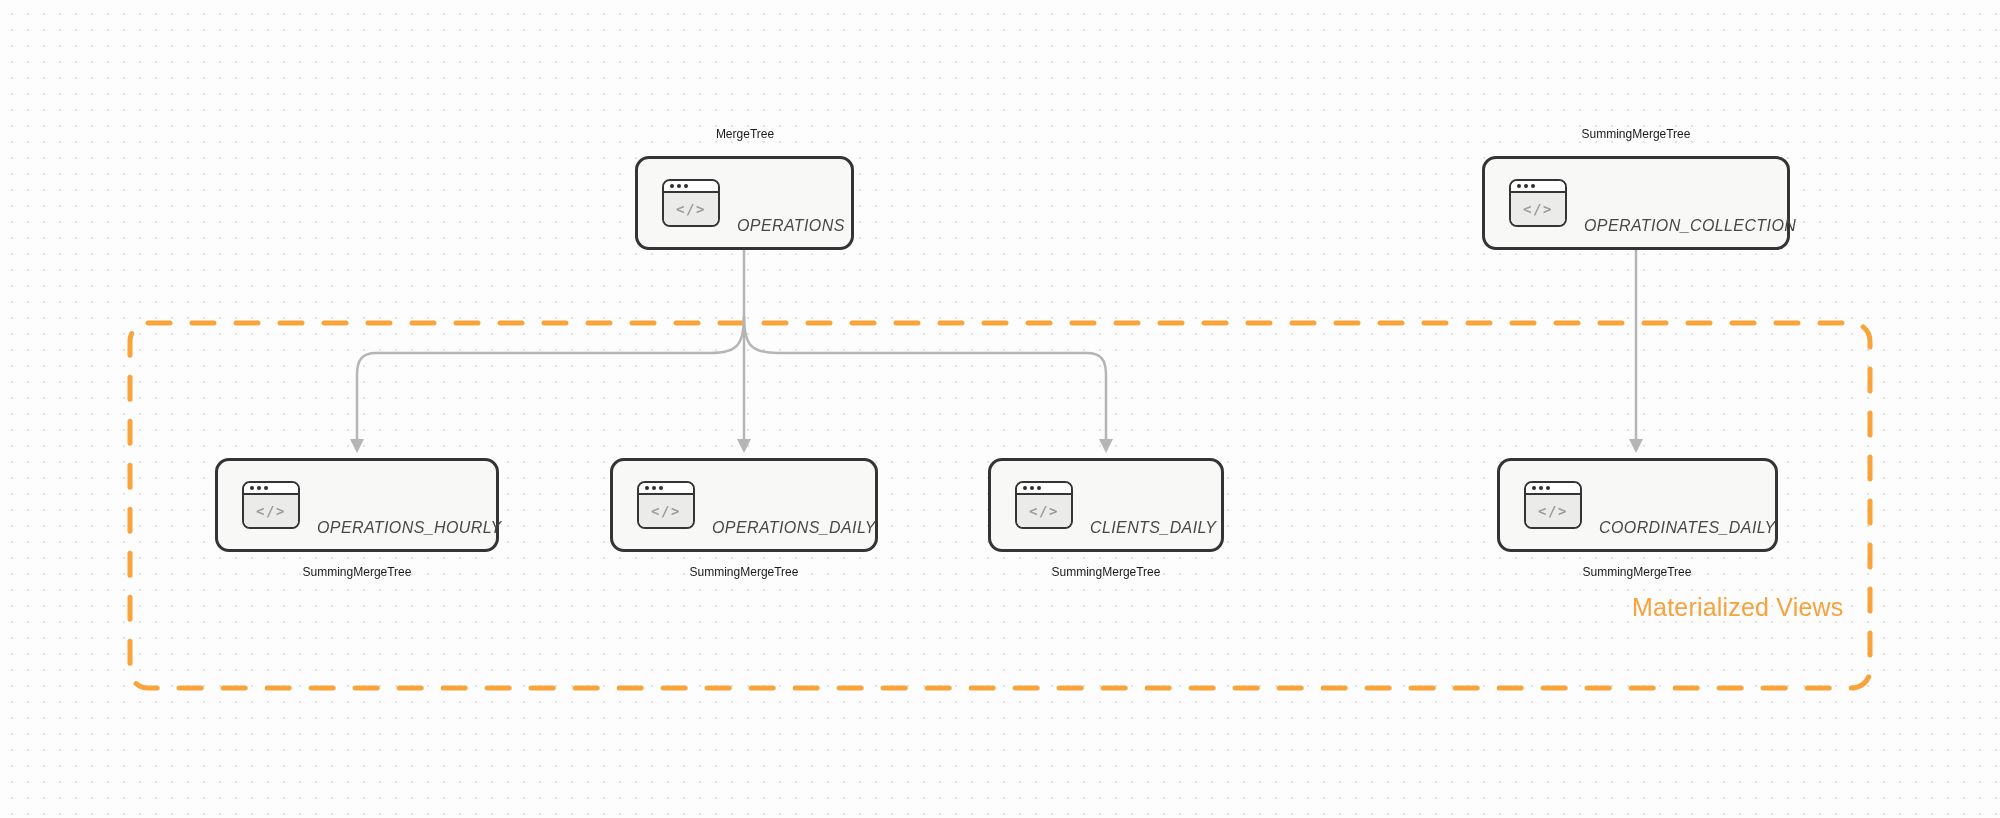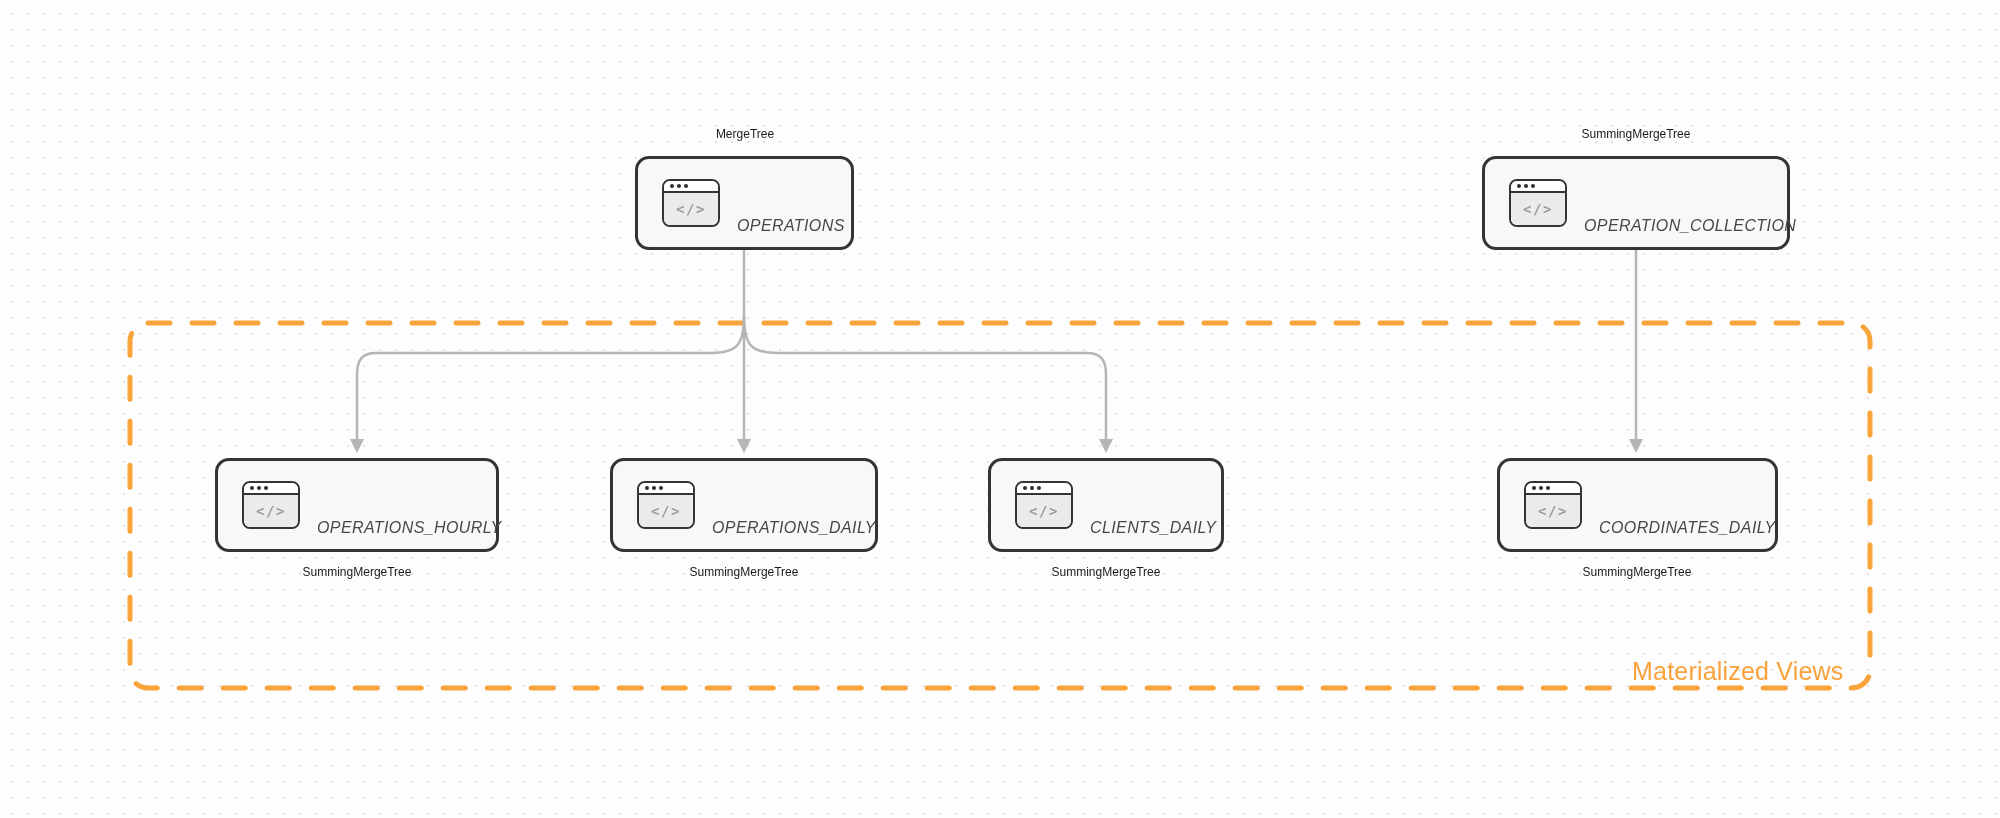--- a/index.html
+++ b/index.html
@@ -45,21 +45,21 @@
     box-shadow:7px 0 0 #2e2e2e,14px 0 0 #2e2e2e;}
   .win-body{flex:1;background:var(--icon_body);
     display:flex;align-items:center;justify-content:center;
     color:var(--icon_glyph_color);font-weight:700;font-size:14px;letter-spacing:1.5px;
     font-family:"DejaVu Sans Mono",monospace;}
   .engine-label{
     position:absolute;transform:translateX(-50%);
     font-size:12px;color:var(--label_text);white-space:nowrap;line-height:20px;
   }
   .region-label{
-    position:absolute;left:1632px;top:657px;
+    position:absolute;left:1632px;top:593px;
     font-size:25px;font-weight:500;letter-spacing:.2px;
     color:var(--accent_text);white-space:nowrap;
   }
 </style>
 </head>
 <body>
 
 <div class="canvas">
 
   <svg class="layer" width="2000" height="818" viewBox="0 0 2000 818">

